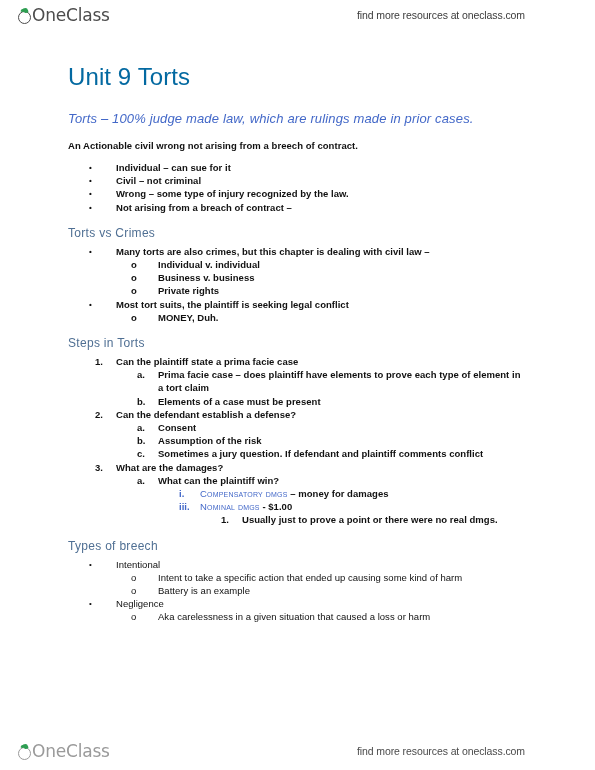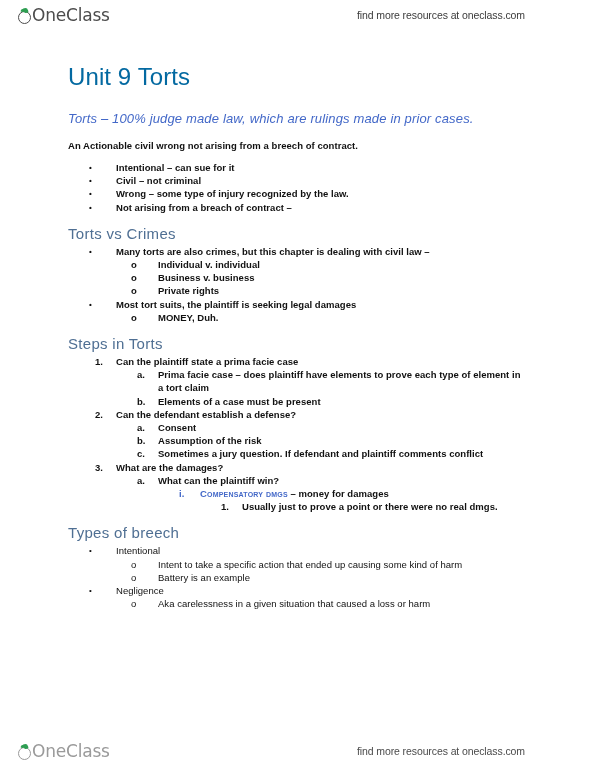--- a/index.html
+++ b/index.html
@@ -105,21 +105,21 @@
     font-weight:bold;
     font-size:9.5px;
     line-height:13px;
     color:#111111;
     letter-spacing:0.05px;
     margin-bottom:9px;
   }
 
   h2.section {
     color:#4f6f93;
-    font-size:15px;
+    font-size:12px;
     font-weight:400;
     letter-spacing:0.3px;
     line-height:17px;
     margin-top:11px;
     margin-bottom:3px;
     font-family:"Liberation Sans", sans-serif;
   }
 
   
   .row {
@@ -149,21 +149,21 @@
   .lvl4 .mk { width:27px; }
 
   
   .num .mk { width:27px; text-align:left; padding-left:6px; }
 
   .bullet-dot { font-size:8px; line-height:13.2px; }
 
   .smallcaps {
     color:#4368c8;
     font-variant:small-caps;
-    font-weight:bold;
+    font-weight:normal;
     letter-spacing:0.2px;
     text-align:right;
   }
   .rn-blue { color:#4368c8; }
 </style>
 </head>
 <body>
 
 <div class="band header">
   <div class="logo">
@@ -181,21 +181,21 @@
 
   <div class="title">Unit 9 Torts</div>
 
   <div class="lede">Torts – 100% judge made law, which are rulings made in prior cases.</div>
 
   <div class="intro">An Actionable civil wrong not arising from a breech of contract.</div>
 
   <div id="intro-list">
       <div class="row bold lvl1">
         <span class="mk bullet-dot">•</span>
-        <span class="tx">Intentional – can sue for it</span>
+        <span class="tx">Individual – can sue for it</span>
       </div>
       <div class="row bold lvl1">
         <span class="mk bullet-dot">•</span>
         <span class="tx">Civil – not criminal</span>
       </div>
       <div class="row bold lvl1">
         <span class="mk bullet-dot">•</span>
         <span class="tx">Wrong – some type of injury recognized by the law.</span>
       </div>
       <div class="row bold lvl1">
@@ -218,21 +218,21 @@
         <div class="row bold lvl2">
           <span class="mk">o</span>
           <span class="tx">Business v. business</span>
         </div>
         <div class="row bold lvl2">
           <span class="mk">o</span>
           <span class="tx">Private rights</span>
         </div>
         <div class="row bold lvl1">
           <span class="mk bullet-dot">•</span>
-          <span class="tx">Most tort suits, the plaintiff is seeking legal damages</span>
+          <span class="tx">Most tort suits, the plaintiff is seeking legal conflict</span>
         </div>
         <div class="row bold lvl2">
           <span class="mk">o</span>
           <span class="tx">MONEY, Duh.</span>
         </div>
       </div>
       <h2 class="section">Steps in Torts</h2>
       <div>
         <div class="row bold lvl1 num">
           <span class="mk">1.</span>
@@ -266,20 +266,24 @@
           <span class="mk">3.</span>
           <span class="tx">What are the damages?</span>
         </div>
         <div class="row bold lvl2 num">
           <span class="mk">a.</span>
           <span class="tx">What can the plaintiff win?</span>
         </div>
         <div class="row bold lvl3 num">
           <span class="mk rn-blue">i.</span>
           <span class="tx"><span class="smallcaps">Compensatory dmgs</span> – money for damages</span>
+        </div>
+        <div class="row bold lvl3 num">
+          <span class="mk rn-blue">iii.</span>
+          <span class="tx"><span class="smallcaps">Nominal dmgs</span> - $1.00</span>
         </div>
         <div class="row bold lvl4 num">
           <span class="mk">1.</span>
           <span class="tx">Usually just to prove a point or there were no real dmgs.</span>
         </div>
       </div>
       <h2 class="section">Types of breech</h2>
       <div>
         <div class="row reg lvl1">
           <span class="mk bullet-dot">•</span>

